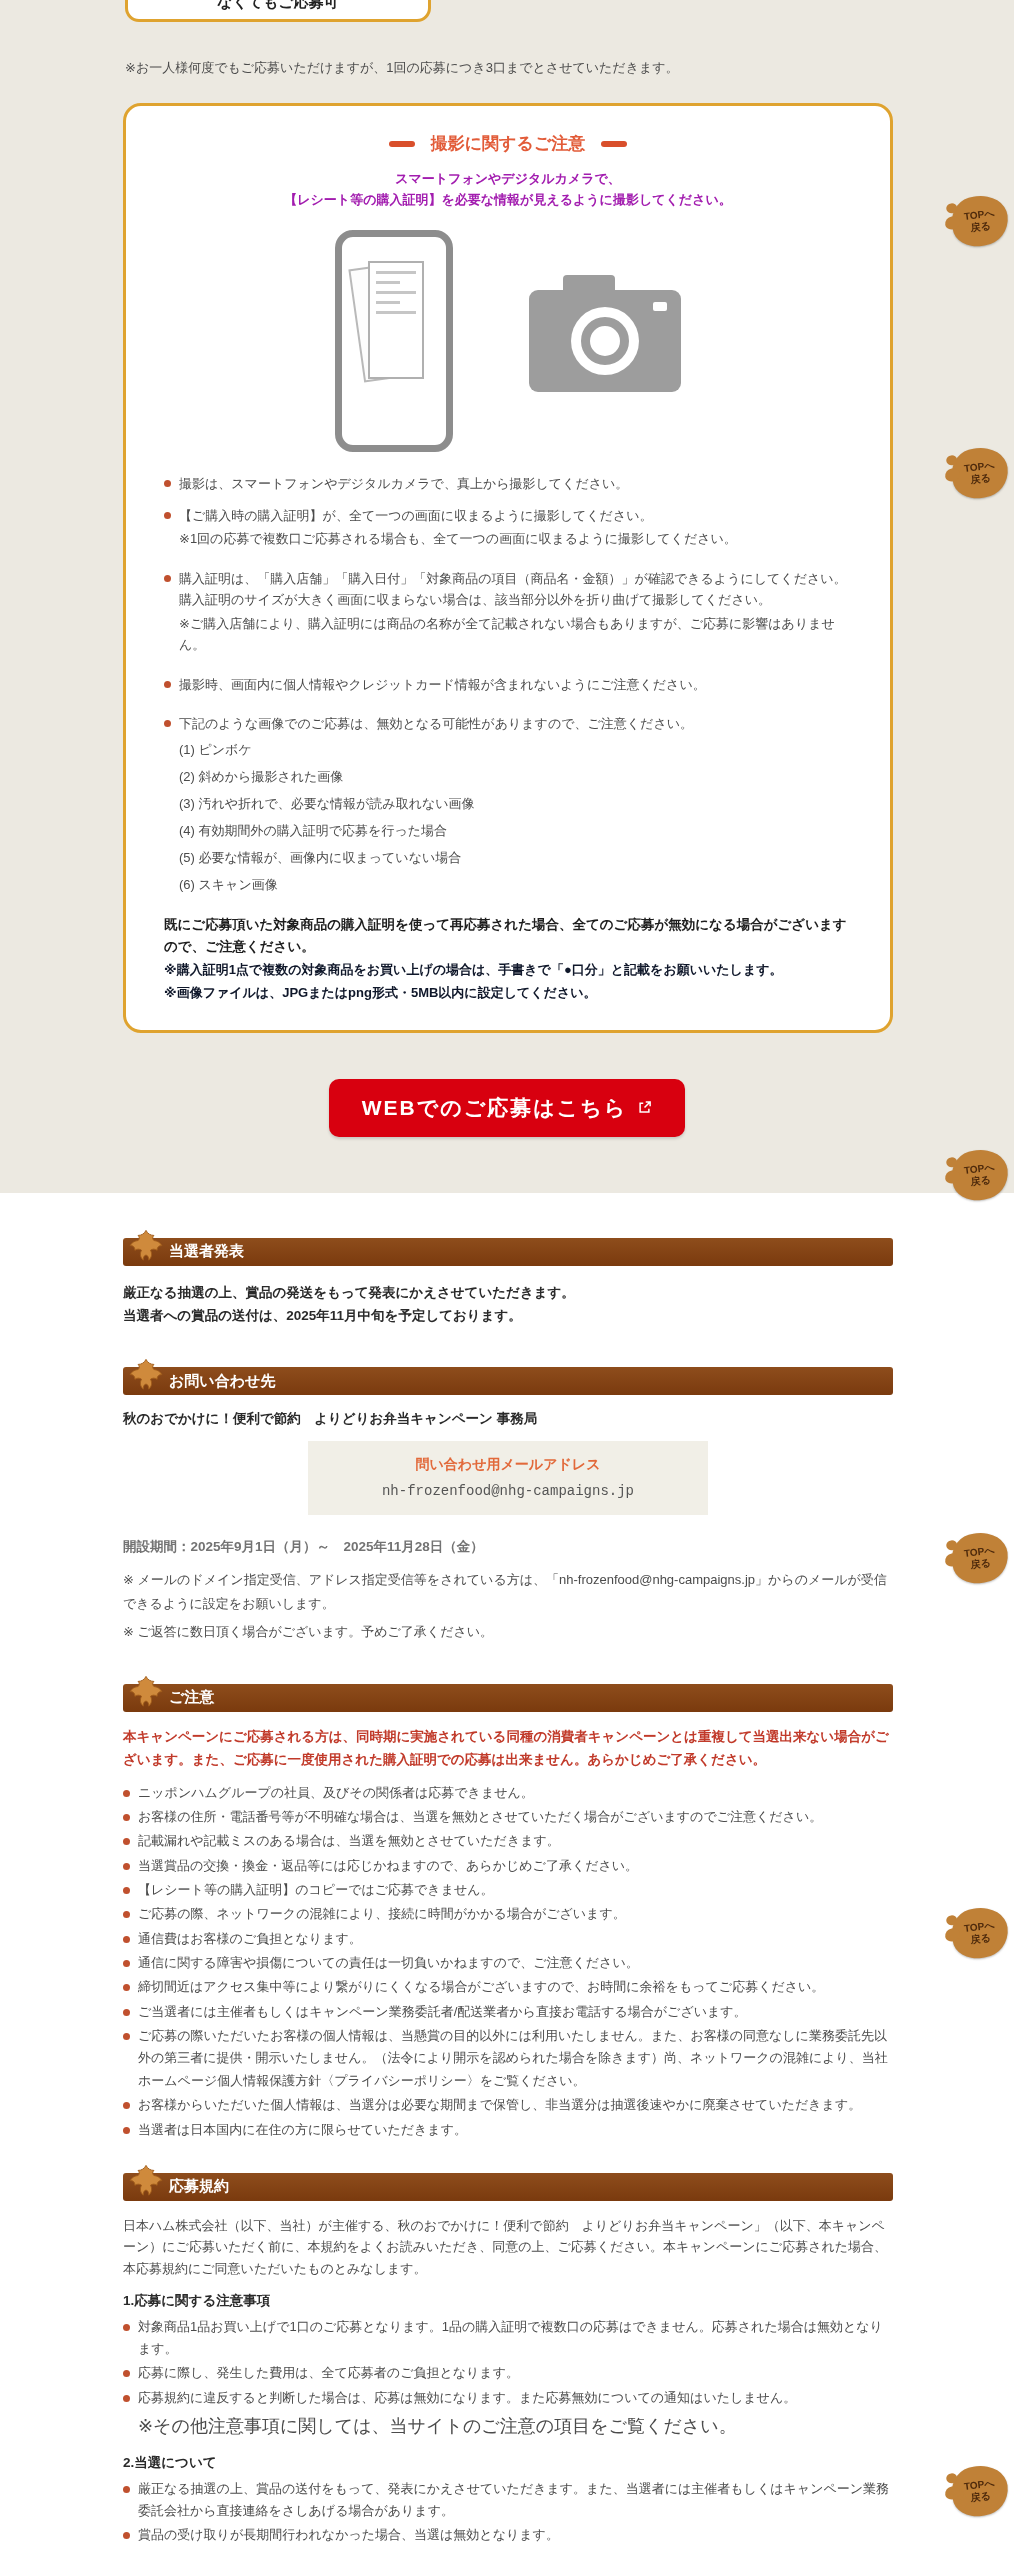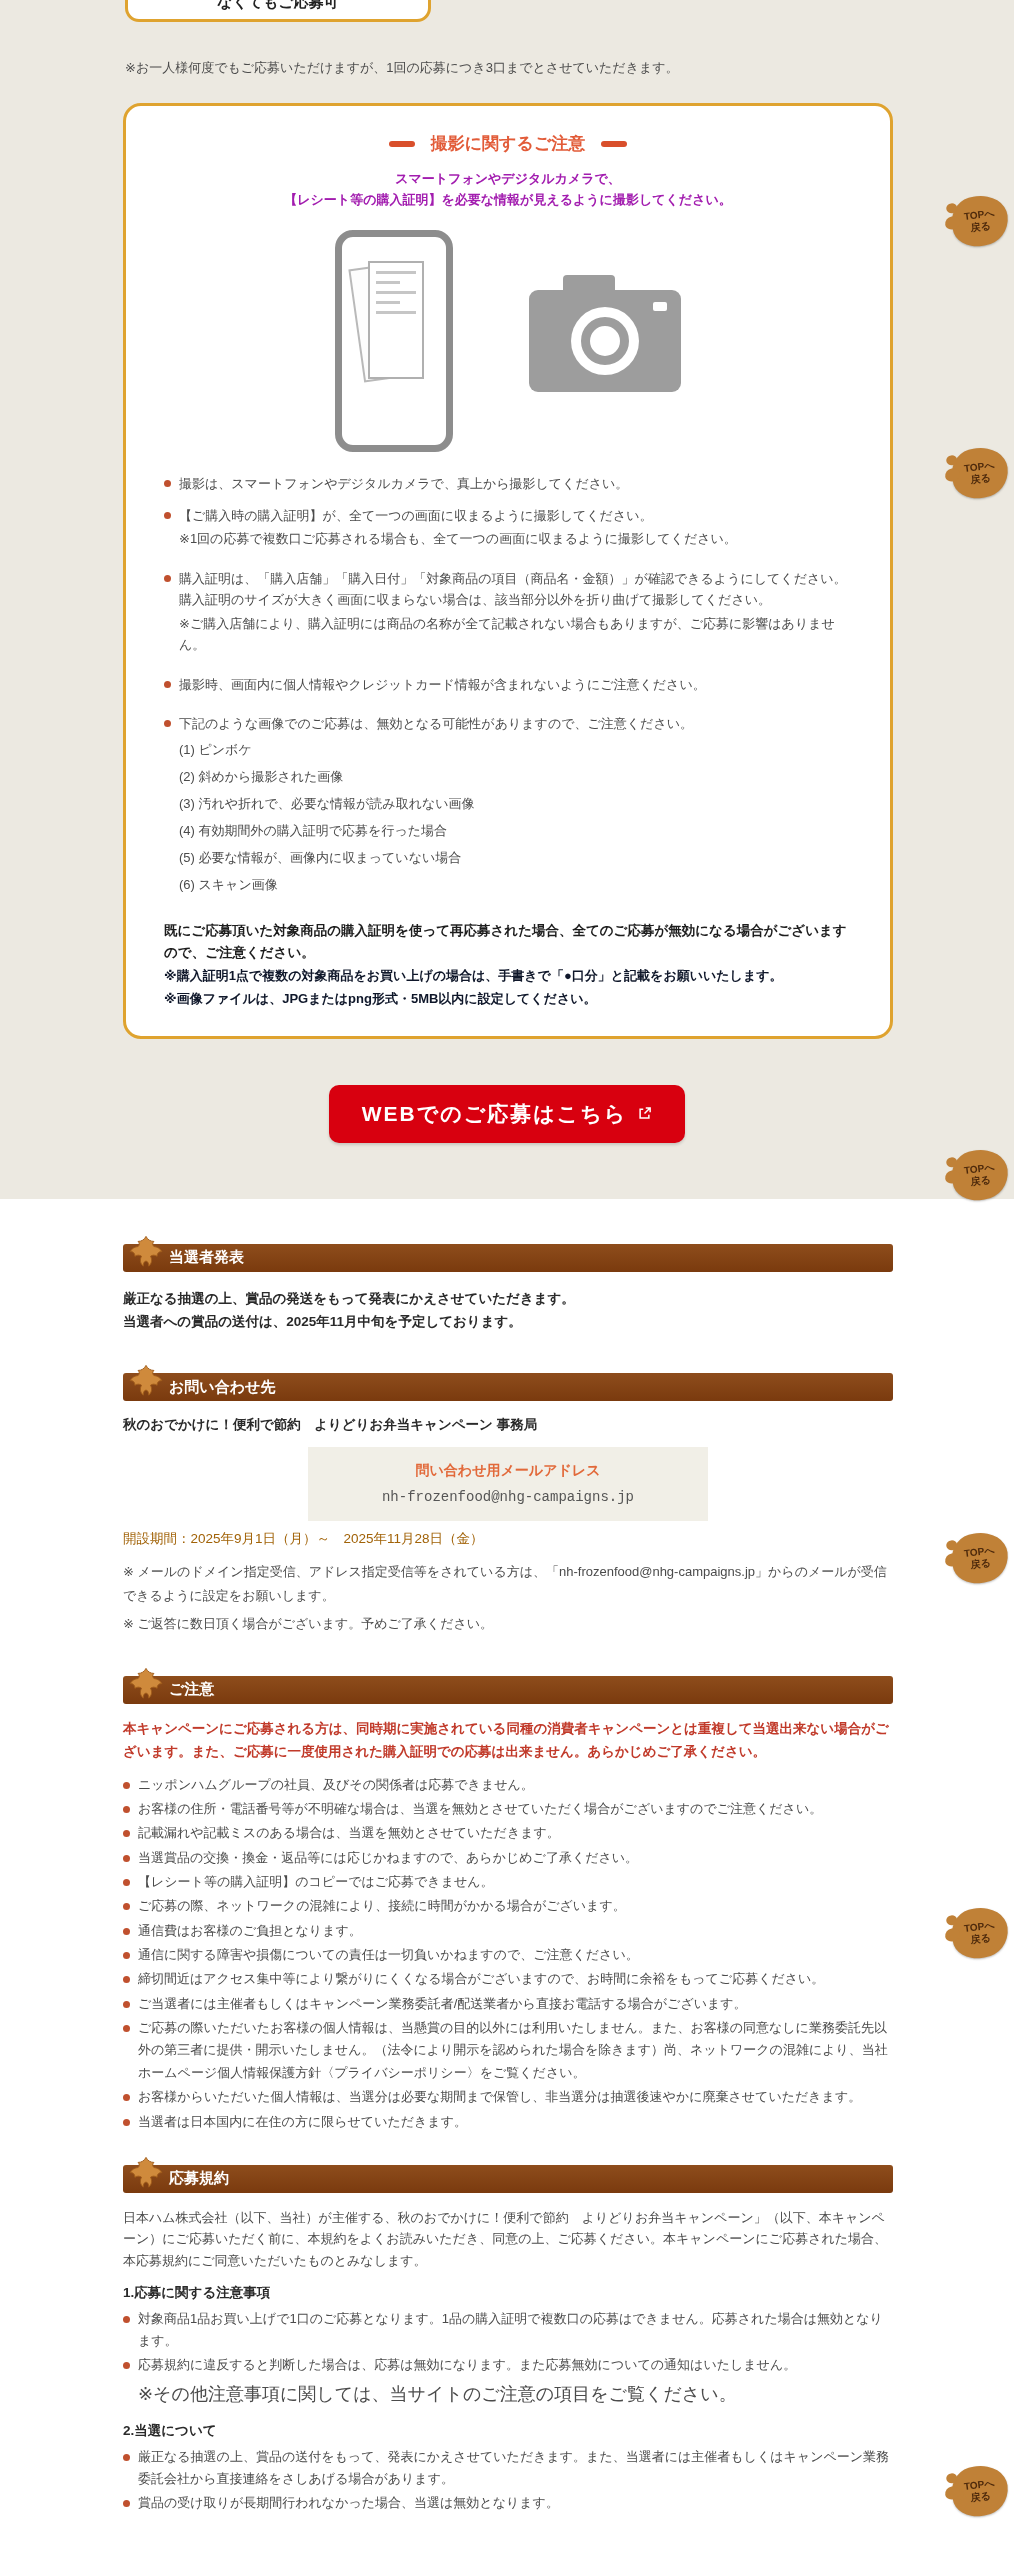--- a/index.html
+++ b/index.html
@@ -29,42 +29,42 @@
   .camera::after{content:"";position:absolute;top:12px;right:14px;width:14px;height:9px;background:#fff;border-radius:2px;}
   .lens-outer{position:absolute;left:50%;top:50%;transform:translate(-50%,-50%);width:68px;height:68px;border-radius:50%;background:#fff;}
   .lens-inner{position:absolute;left:50%;top:50%;transform:translate(-50%,-50%);width:30px;height:30px;border-radius:50%;background:#fff;border:9px solid #9d9d9d;}
 
   .pn-bullets{list-style:none;margin:16px 0 0;padding:0;font-size:13px;color:#4b4b4b;line-height:1.65;}
   .pn-bullets>li{position:relative;padding-left:15px;margin-bottom:11px;}
   .pn-bullets>li::before{content:"";position:absolute;left:0;top:7px;width:7px;height:7px;border-radius:50%;background:#c0502e;}
   .sub-note{padding-left:15px;margin:2px 0 18px;font-size:13px;color:#4b4b4b;line-height:1.65;}
   .numbered{list-style:none;margin:6px 0 0;padding:0 0 0 15px;font-size:13px;color:#4b4b4b;}
   .numbered li{margin-bottom:9px;}
-  .pn-warning{margin-top:26px;font-weight:bold;font-size:13.5px;color:#1d1d1d;line-height:1.7;}
+  .pn-warning{margin-top:20px;font-weight:bold;font-size:13.5px;color:#1d1d1d;line-height:1.7;}
   .pn-warning-note{font-weight:bold;font-size:13px;color:#0f172a;line-height:1.7;}
 
   .web-button{display:flex;align-items:center;justify-content:center;gap:10px;width:356px;height:58px;
     margin:46px auto 0;background:#d8000f;border:none;border-radius:10px;color:#fff;font-weight:bold;
     font-size:21px;letter-spacing:2px;cursor:pointer;box-shadow:0 2px 3px rgba(0,0,0,.15);
     font-family:"Liberation Sans","DejaVu Sans",sans-serif;}
 
   
   .white{background:#fff;padding-top:45px;}
   .container{width:770px;margin-left:123px;}
   .section-bar{position:relative;height:28px;background:linear-gradient(#8e4d1c,#7a3a0e);border-radius:3px;
     color:#fff;font-size:15px;font-weight:bold;display:flex;align-items:center;padding-left:46px;box-sizing:border-box;}
   .leaf{position:absolute;left:4px;top:-11px;width:38px;height:40px;}
 
   .winner-lines{margin-top:16px;font-size:13.5px;font-weight:bold;color:#2a2a2a;line-height:1.7;}
   .mt-section{margin-top:40px;}
   .office-line{margin-top:15px;font-size:13.5px;font-weight:bold;color:#2a2a2a;}
   .email-box{width:400px;margin:13px auto 0;background:#f1efe7;text-align:center;padding:15px 0 16px;font-family:Liberation Mono, monospace;}
   .email-label{color:#e2693a;font-weight:bold;font-size:14px;}
   .email-addr{margin-top:9px;color:#555;font-size:14px;}
-  .period{margin-top:9px;color:#a16207;font-weight:normal;font-size:13.5px;}
+  .period{margin-top:23px;color:#737373;font-weight:bold;font-size:13.5px;}
   .contact-notes{margin-top:12px;font-size:13px;color:#4b4b4b;line-height:1.8;}
   .contact-notes .n2{margin-top:5px;}
 
   .caution-highlight{margin-top:14px;color:#c13a2a;font-weight:bold;font-size:13.5px;line-height:1.7;}
   .caution-bullets{list-style:none;margin:10px 0 0;padding:0;font-size:13px;color:#4b4b4b;line-height:1.72;}
   .caution-bullets li{position:relative;padding-left:15px;margin-bottom:2px;}
   .caution-bullets li::before{content:"";position:absolute;left:0;top:8px;width:7px;height:7px;border-radius:50%;background:#c0502e;}
 
   .terms-intro{margin-top:14px;font-size:13px;color:#4b4b4b;line-height:1.65;}
   .terms-sub{margin-top:13px;font-size:13.5px;font-weight:bold;color:#2a2a2a;}
@@ -219,20 +219,21 @@
         <svg class="leaf" viewBox="0 0 24 24">
           <path fill="#cf8a3c" stroke="#a05c1a" stroke-width="0.6" d="M12 1.5c-1 2.2-3 3.2-5 3.2 1 1 1 2.2 0 3.2-2 .2-4 1.2-5 3.2 2 0 3 1 3 3 1.2-1 3-1 4.2 0-1.2 2-1 4.2 1 6.2 0-2 1-3.2 1.8-3.2s1.8 1.2 1.8 3.2c2-2 2.2-4.2 1-6.2 1.2-1 3-1 4.2 0 0-2 1-3 3-3-1-2-3-3-5-3.2-1-1-1-2.2 0-3.2-2 0-4-1-5-3.2z"></path>
         </svg>
         <span>応募規約</span>
       </div>
       <div class="terms-intro">日本ハム株式会社（以下、当社）が主催する、秋のおでかけに！便利で節約　よりどりお弁当キャンペーン」（以下、本キャンペーン）にご応募いただく前に、本規約をよくお読みいただき、同意の上、ご応募ください。本キャンペーンにご応募された場合、本応募規約にご同意いただいたものとみなします。</div>
 
       <div class="terms-sub">1.応募に関する注意事項</div>
       <ul class="terms-bullets">
         <li>対象商品1品お買い上げで1口のご応募となります。1品の購入証明で複数口の応募はできません。応募された場合は無効となります。</li>
+        <li>応募に際し、発生した費用は、全て応募者のご負担となります。</li>
         <li>応募規約に違反すると判断した場合は、応募は無効になります。また応募無効についての通知はいたしません。</li>
       </ul>
       <div class="terms-note">※その他注意事項に関しては、当サイトのご注意の項目をご覧ください。</div>
 
       <div class="terms-sub">2.当選について</div>
       <ul class="terms-bullets">
         <li>厳正なる抽選の上、賞品の送付をもって、発表にかえさせていただきます。また、当選者には主催者もしくはキャンペーン業務委託会社から直接連絡をさしあげる場合があります。</li>
         <li>賞品の受け取りが長期間行われなかった場合、当選は無効となります。</li>
       </ul>
 

